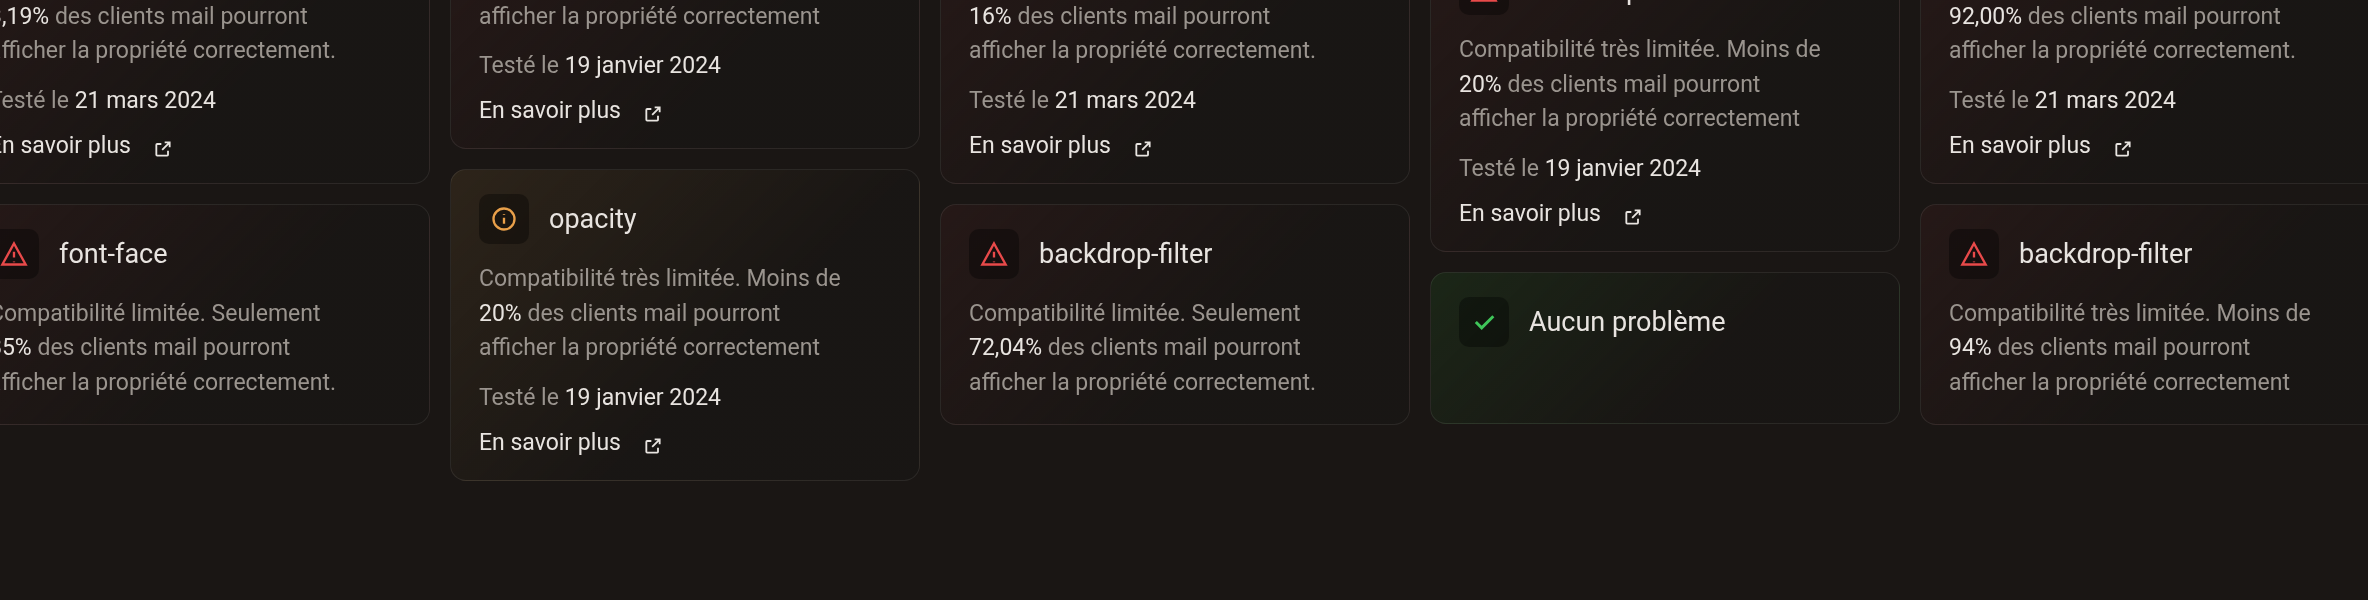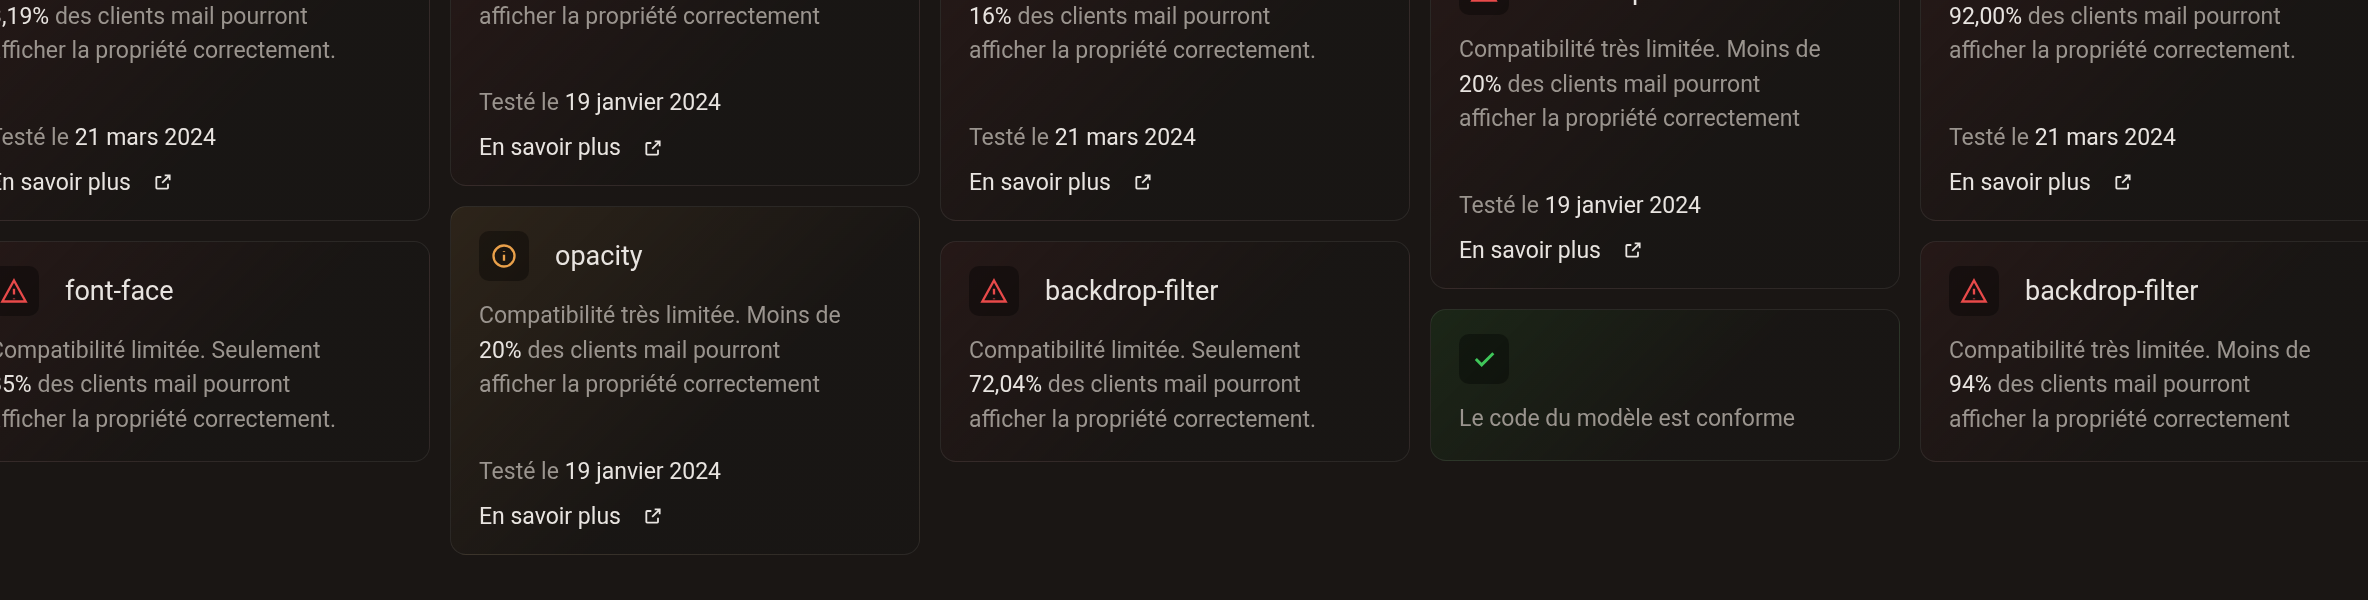--- a/index.html
+++ b/index.html
@@ -38,21 +38,21 @@
 }
 .card.warn-soft {
   background: linear-gradient(135deg, rgba(90,70,40,0.3) 0%, rgba(25,22,20,0.9) 60%);
 }
 .card.ok {
   background: linear-gradient(135deg, rgba(30,70,30,0.35) 0%, rgba(25,22,20,0.9) 60%);
 }
 .card-head {
   display: flex;
   align-items: center;
-  gap: 26px;
+  gap: 20px;
 }
 .icon-box {
   width: 50px;
   height: 50px;
   border-radius: 10px;
   background: rgba(0,0,0,0.35);
   display: flex;
   align-items: center;
   justify-content: center;
   flex-shrink: 0;
@@ -67,28 +67,27 @@
   font-size: 23px;
   line-height: 1.5;
   color: #9a948e;
 }
 .card-desc .emph {
   color: #e8e4e0;
 }
 .card-tested {
   font-size: 23px;
   color: #9a948e;
-  margin-top: 37px;
 }
 .card-tested .emph { color: #e8e4e0; }
 .card-link {
   font-size: 23px;
   color: #e8e4e0;
   display: flex;
-  align-items: center;
+  align-items: flex-end;
   gap: 22px;
   cursor: pointer;
 }
 .card-link svg { width: 20px; height: 20px; }
 </style>
 </head>
 <body>
 
 <div class="grid">
 
@@ -244,23 +243,24 @@
       </div>
     </div>
 
     <div class="card ok">
       <div class="card-head">
         <div class="icon-box">
           <svg viewBox="0 0 24 24" fill="none" stroke="#3fc65a" stroke-width="2.5">
               <path d="M5 12l5 5L20 7"></path>
             </svg>
         </div>
-      </div>
-      <div class="card-desc">
-        <span>Le code du modèle est conforme</span><br>
+        <div class="card-title">Aucun problème</div>
+      </div>
+      <div class="card-desc">
+        <br>
       </div>
     </div>
   </div>
 
   <div class="col">
     <div class="card">
       <div class="card-desc">
         <br>
         <span class="emph">92,00%</span>
         <span>des clients mail pourront</span><br>

